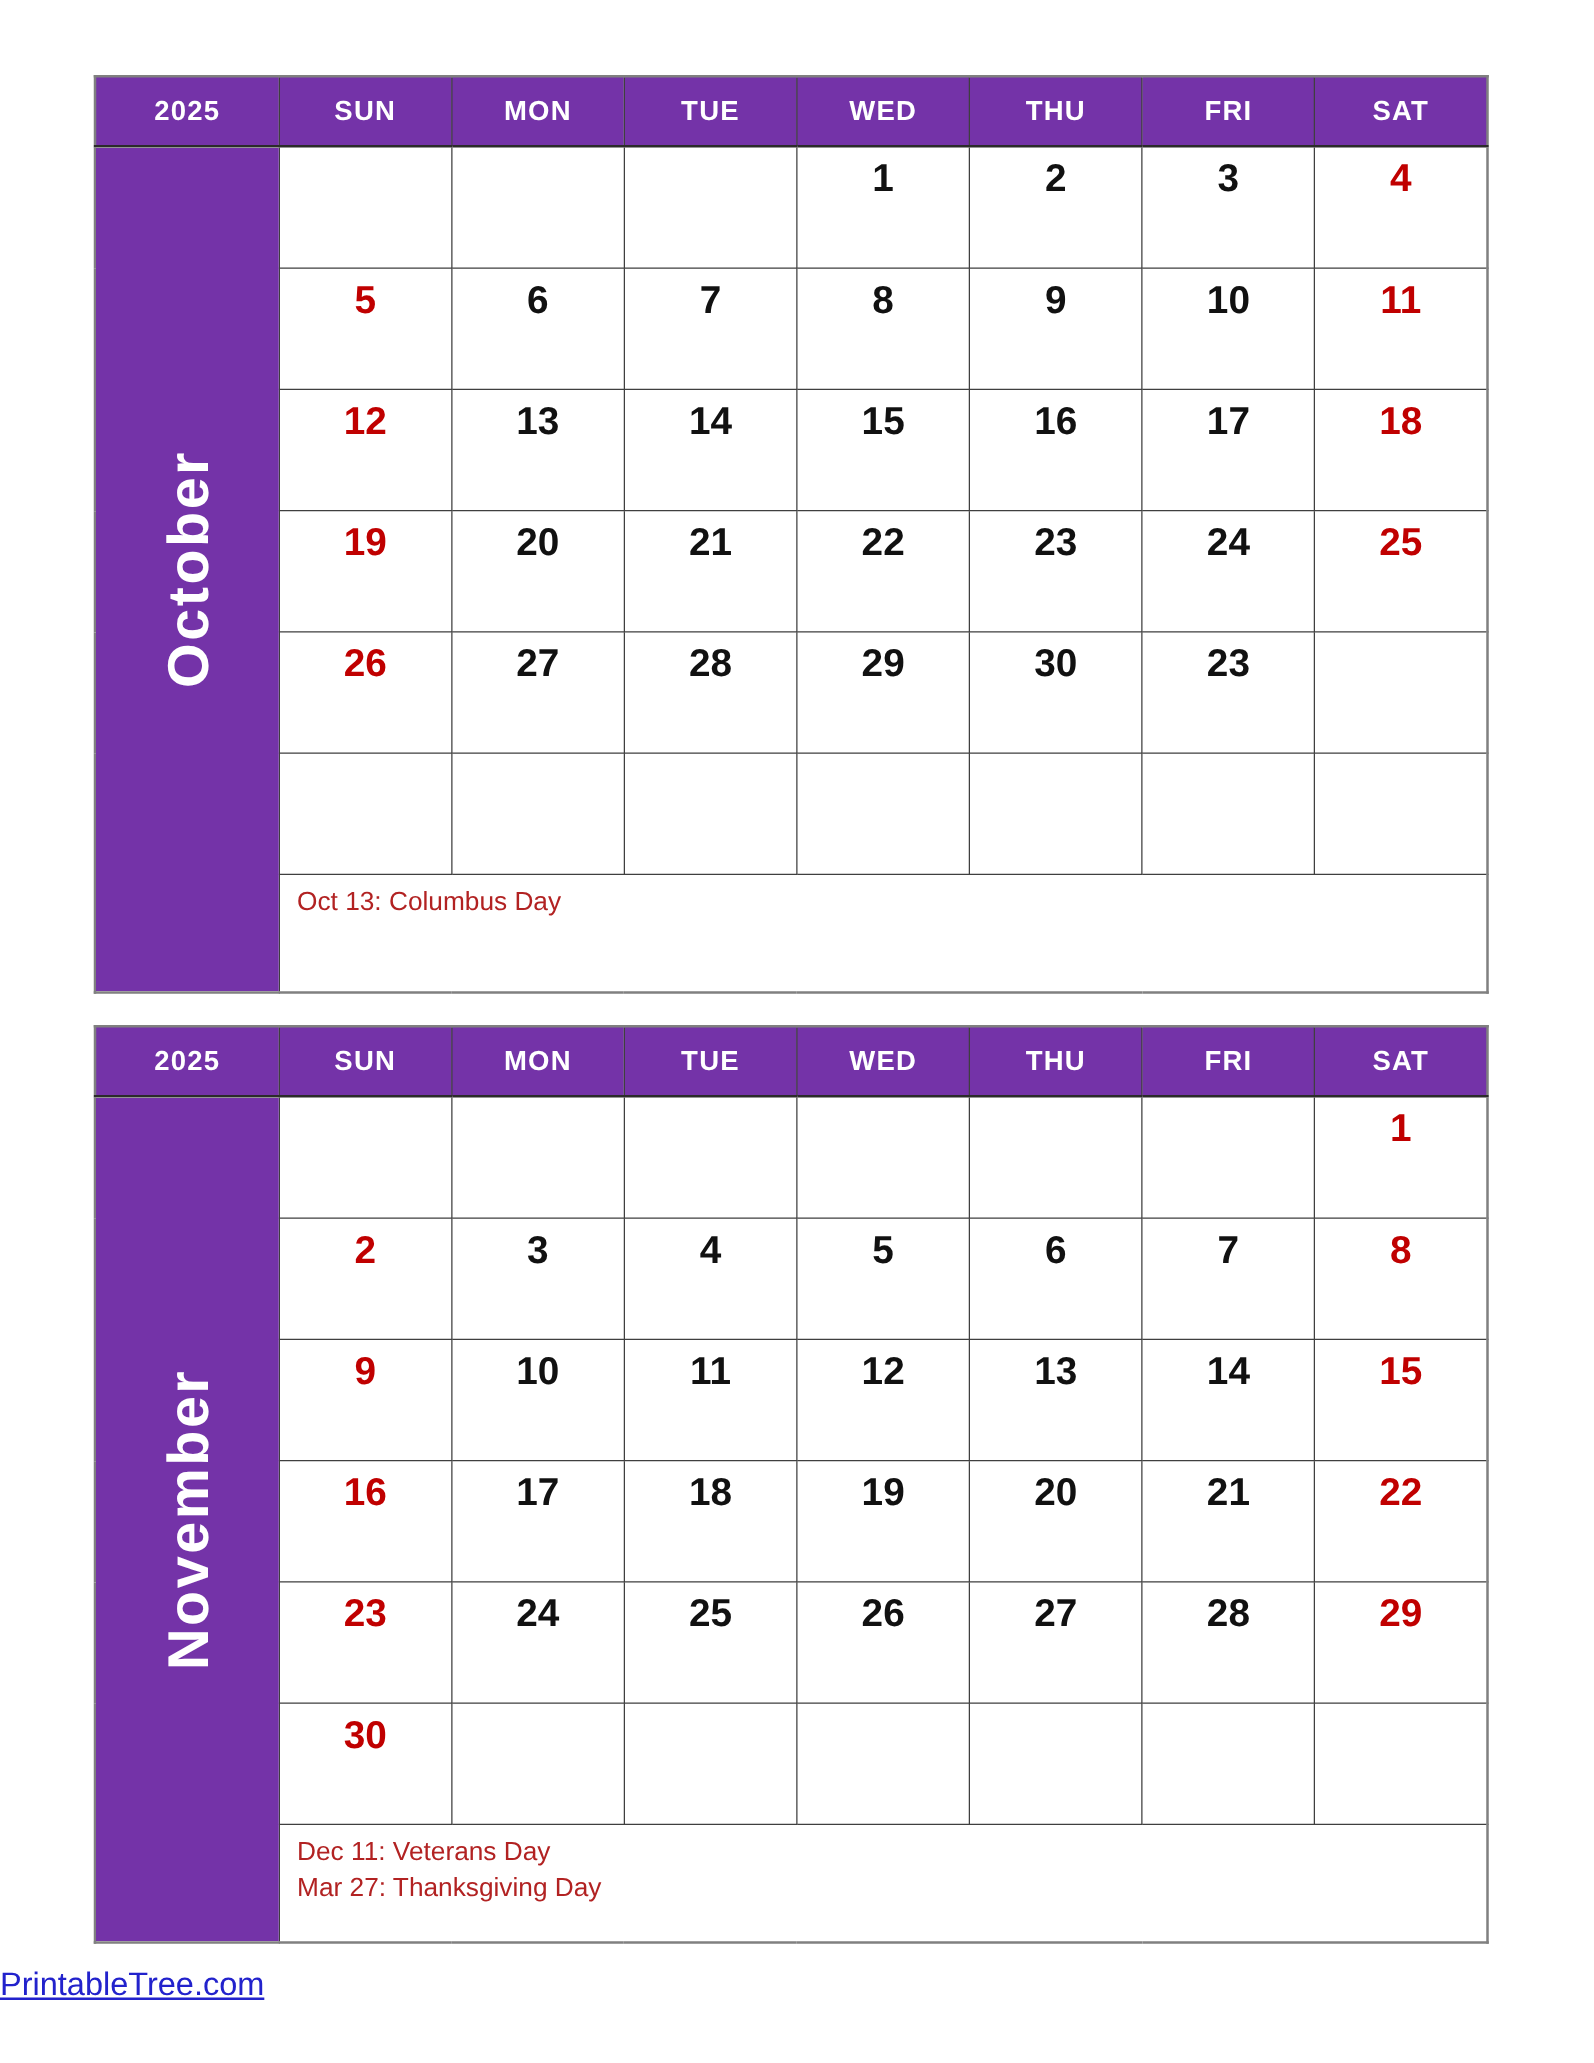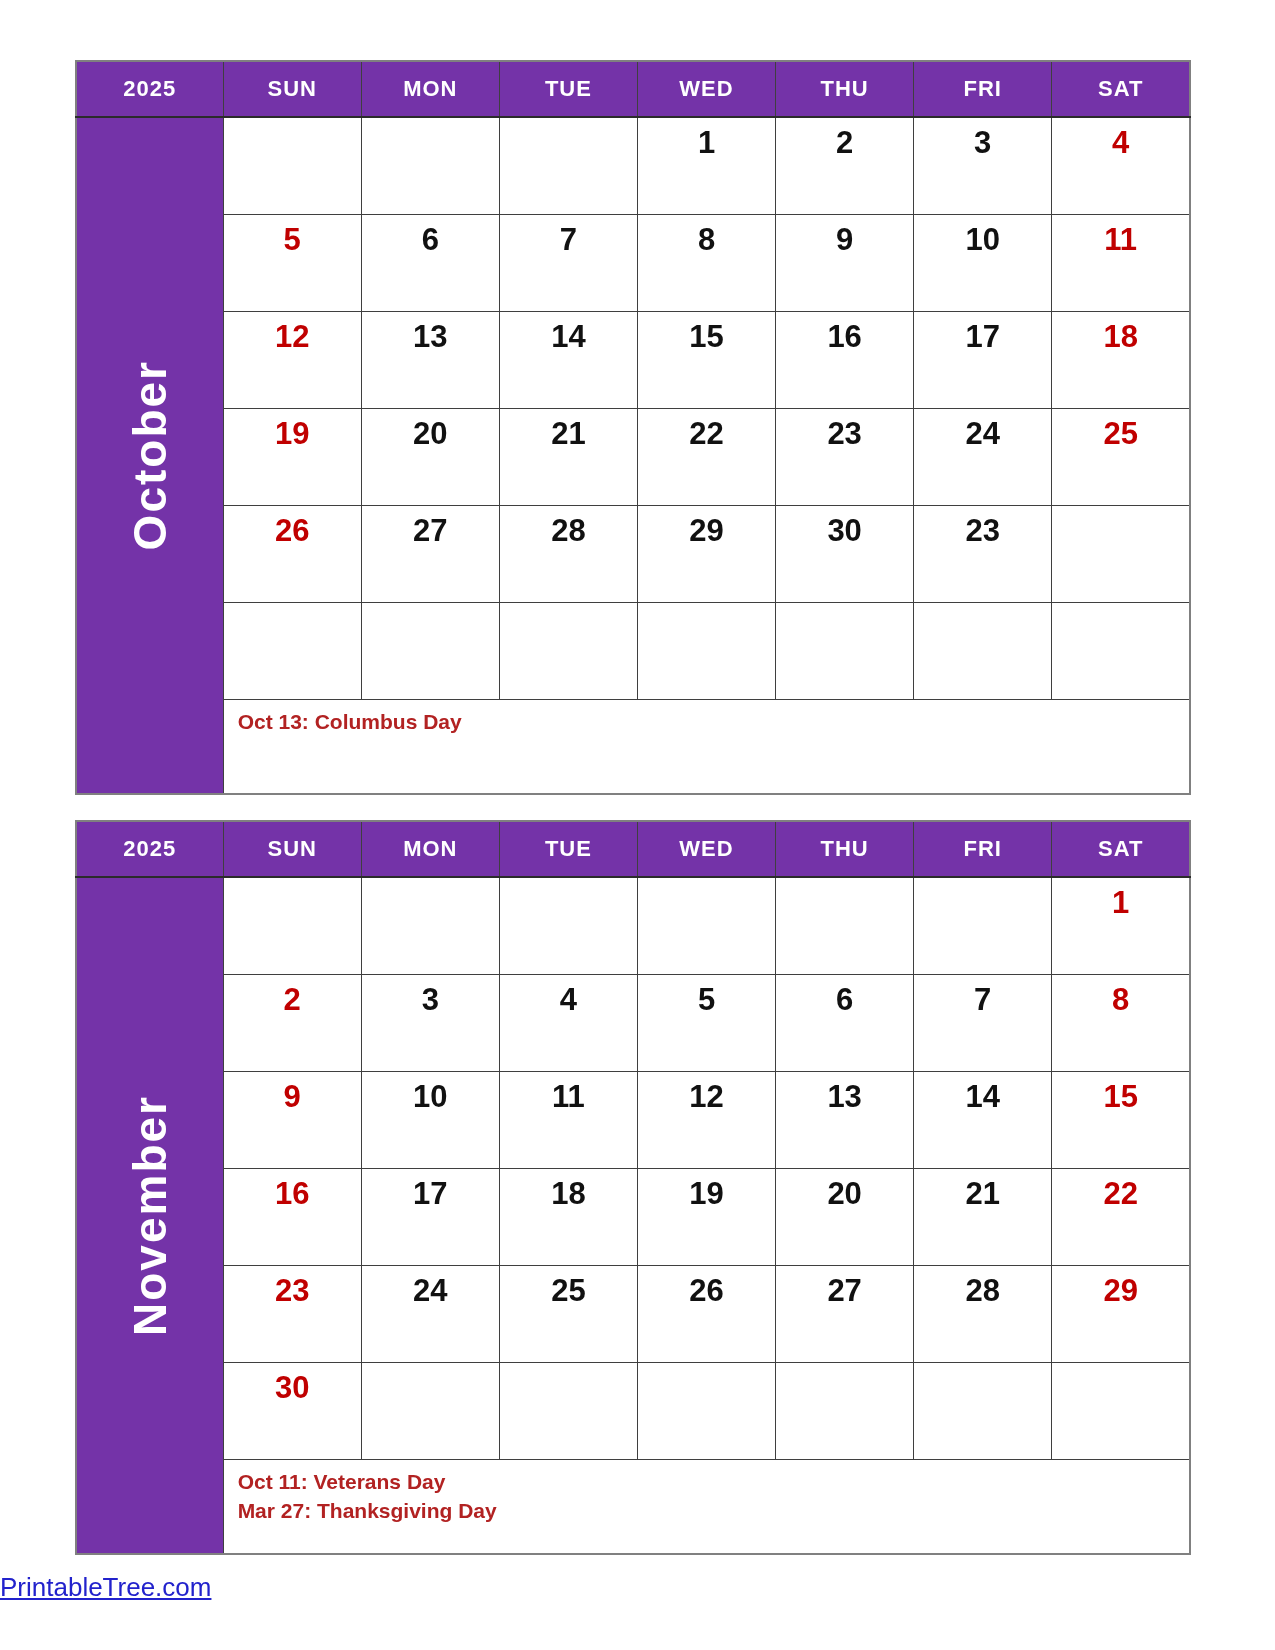--- a/index.html
+++ b/index.html
@@ -71,21 +71,21 @@
     letter-spacing: 2px;
     white-space: nowrap;
   }
 
   td.notes {
     height: 86px;
     vertical-align: top;
     text-align: left;
     padding: 7px 10px 0 14px;
     color: var(--note-red, #b22222);
-    font-weight: bold;
+    font-weight: normal;
     font-size: 21px;
     line-height: 1.4;
   }
 
   .footer {
     position: absolute;
     top: 1572px; left: 0;
     width: 1275px;
     text-align: left;
   }
@@ -270,21 +270,21 @@
           <td class="day weekend">30</td>
           <td class="day"></td>
           <td class="day"></td>
           <td class="day"></td>
           <td class="day"></td>
           <td class="day"></td>
           <td class="day"></td>
         </tr>
         <tr>
           <td colspan="7" class="notes">
-            <div>Oct 11: Veterans Day</div>
+            <div>Dec 11: Veterans Day</div>
             <div>Mar 27: Thanksgiving Day</div>
           </td>
         </tr>
       </tbody>
   </table>
 
   <div class="footer">
     <a href="#">PrintableTree.com</a>
   </div>
 

